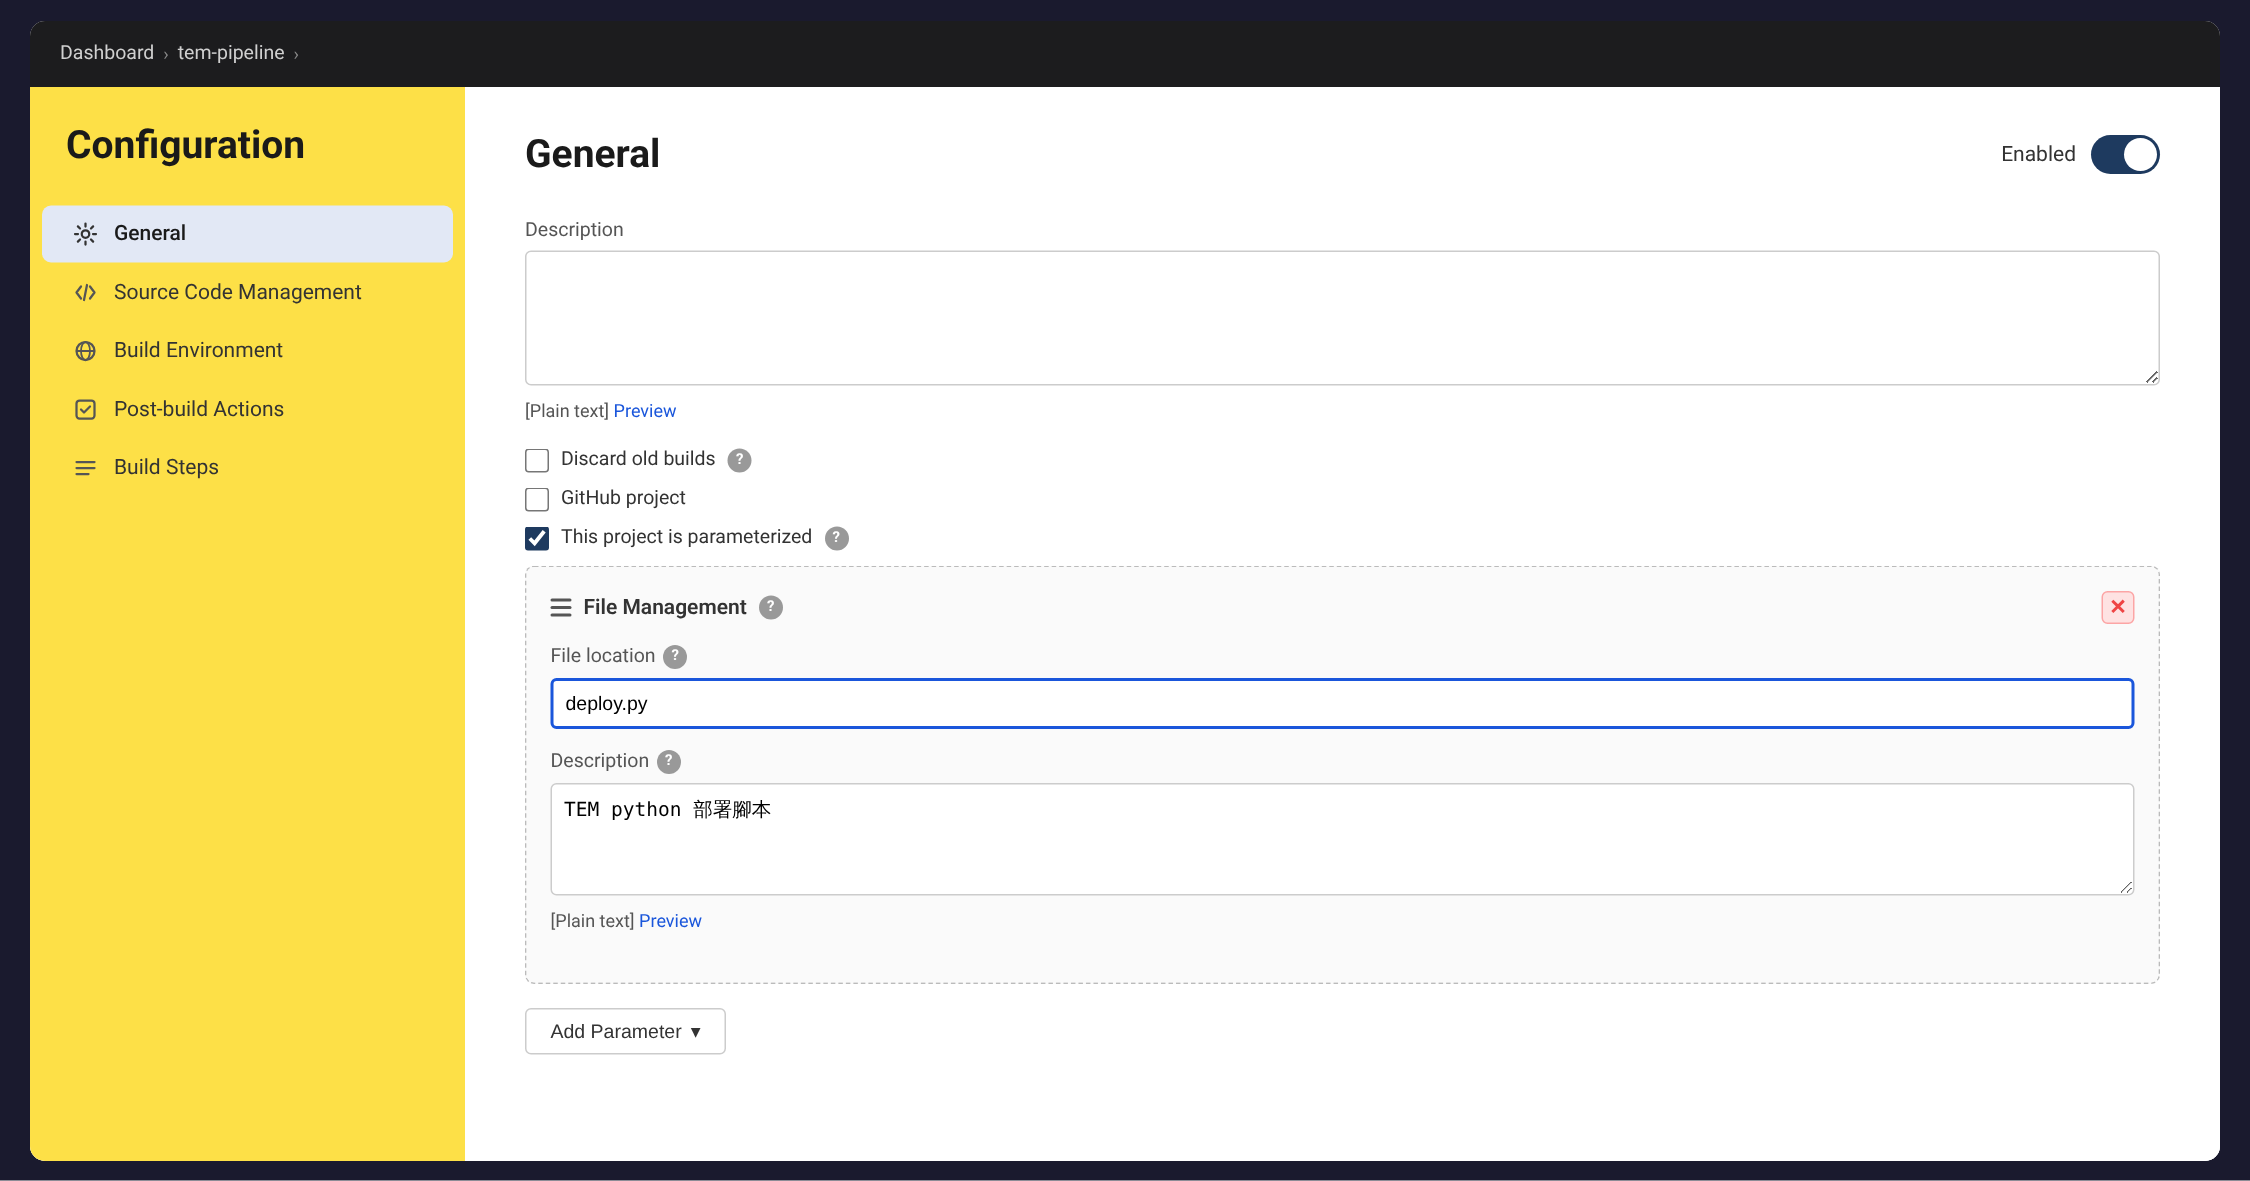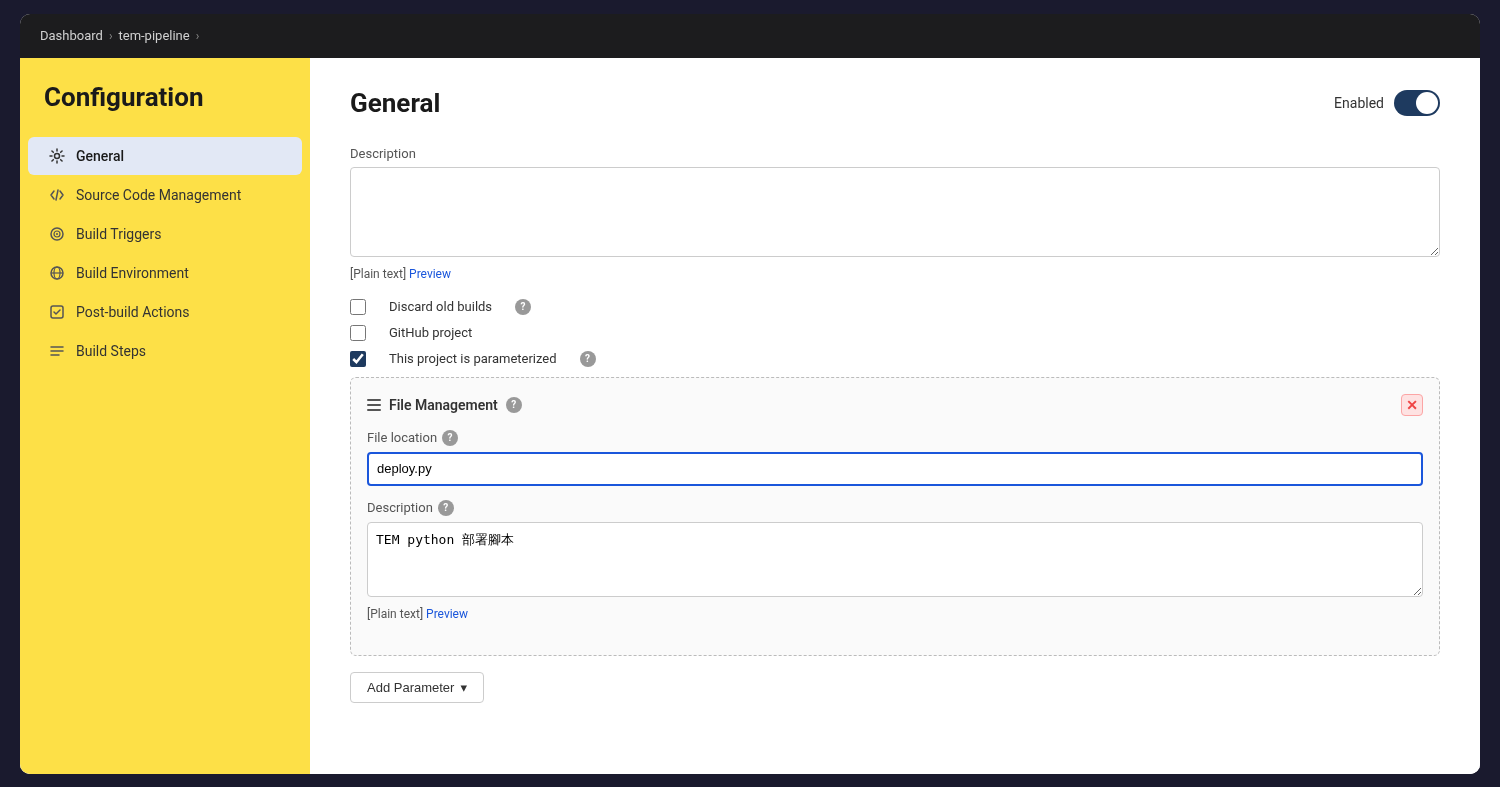--- a/index.html
+++ b/index.html
@@ -146,21 +146,21 @@
       margin-top: 6px;
       margin-bottom: 18px;
     }
     .plain-text-row a {
       color: #1a56db;
       text-decoration: none;
     }
     .checkbox-row {
       display: flex;
       align-items: center;
-      gap: 23px;
+      gap: 8px;
       margin-bottom: 10px;
     }
     .checkbox-row input[type="checkbox"] {
       width: 16px;
       height: 16px;
       accent-color: #1e3a5f;
       cursor: pointer;
     }
     .checkbox-label {
       font-size: 13px;
@@ -305,30 +305,20 @@
 
       <div class="sidebar-item">
         <div class="sidebar-icon">
           <svg width="16" height="16" viewBox="0 0 16 16" fill="none">
             <path d="M5 4L2 8l3 4M11 4l3 4-3 4M9 3l-2 10" stroke="#555" stroke-width="1.5" stroke-linecap="round" stroke-linejoin="round"></path>
           </svg>
         </div>
         <span>Source Code Management</span>
       </div>
 
-      <div class="sidebar-item">
-        <div class="sidebar-icon">
-          <svg width="16" height="16" viewBox="0 0 16 16" fill="none">
-            <circle cx="8" cy="8" r="6" stroke="#555" stroke-width="1.5"></circle>
-            <circle cx="8" cy="8" r="3" stroke="#555" stroke-width="1.2"></circle>
-            <circle cx="8" cy="8" r="1" fill="#555"></circle>
-          </svg>
-        </div>
-        <span>Build Triggers</span>
-      </div>
 
       <div class="sidebar-item">
         <div class="sidebar-icon">
           <svg width="16" height="16" viewBox="0 0 16 16" fill="none">
             <circle cx="8" cy="8" r="6" stroke="#555" stroke-width="1.5"></circle>
             <ellipse cx="8" cy="8" rx="3" ry="6" stroke="#555" stroke-width="1.2"></ellipse>
             <line x1="2" y1="8" x2="14" y2="8" stroke="#555" stroke-width="1.2"></line>
           </svg>
         </div>
         <span>Build Environment</span>

